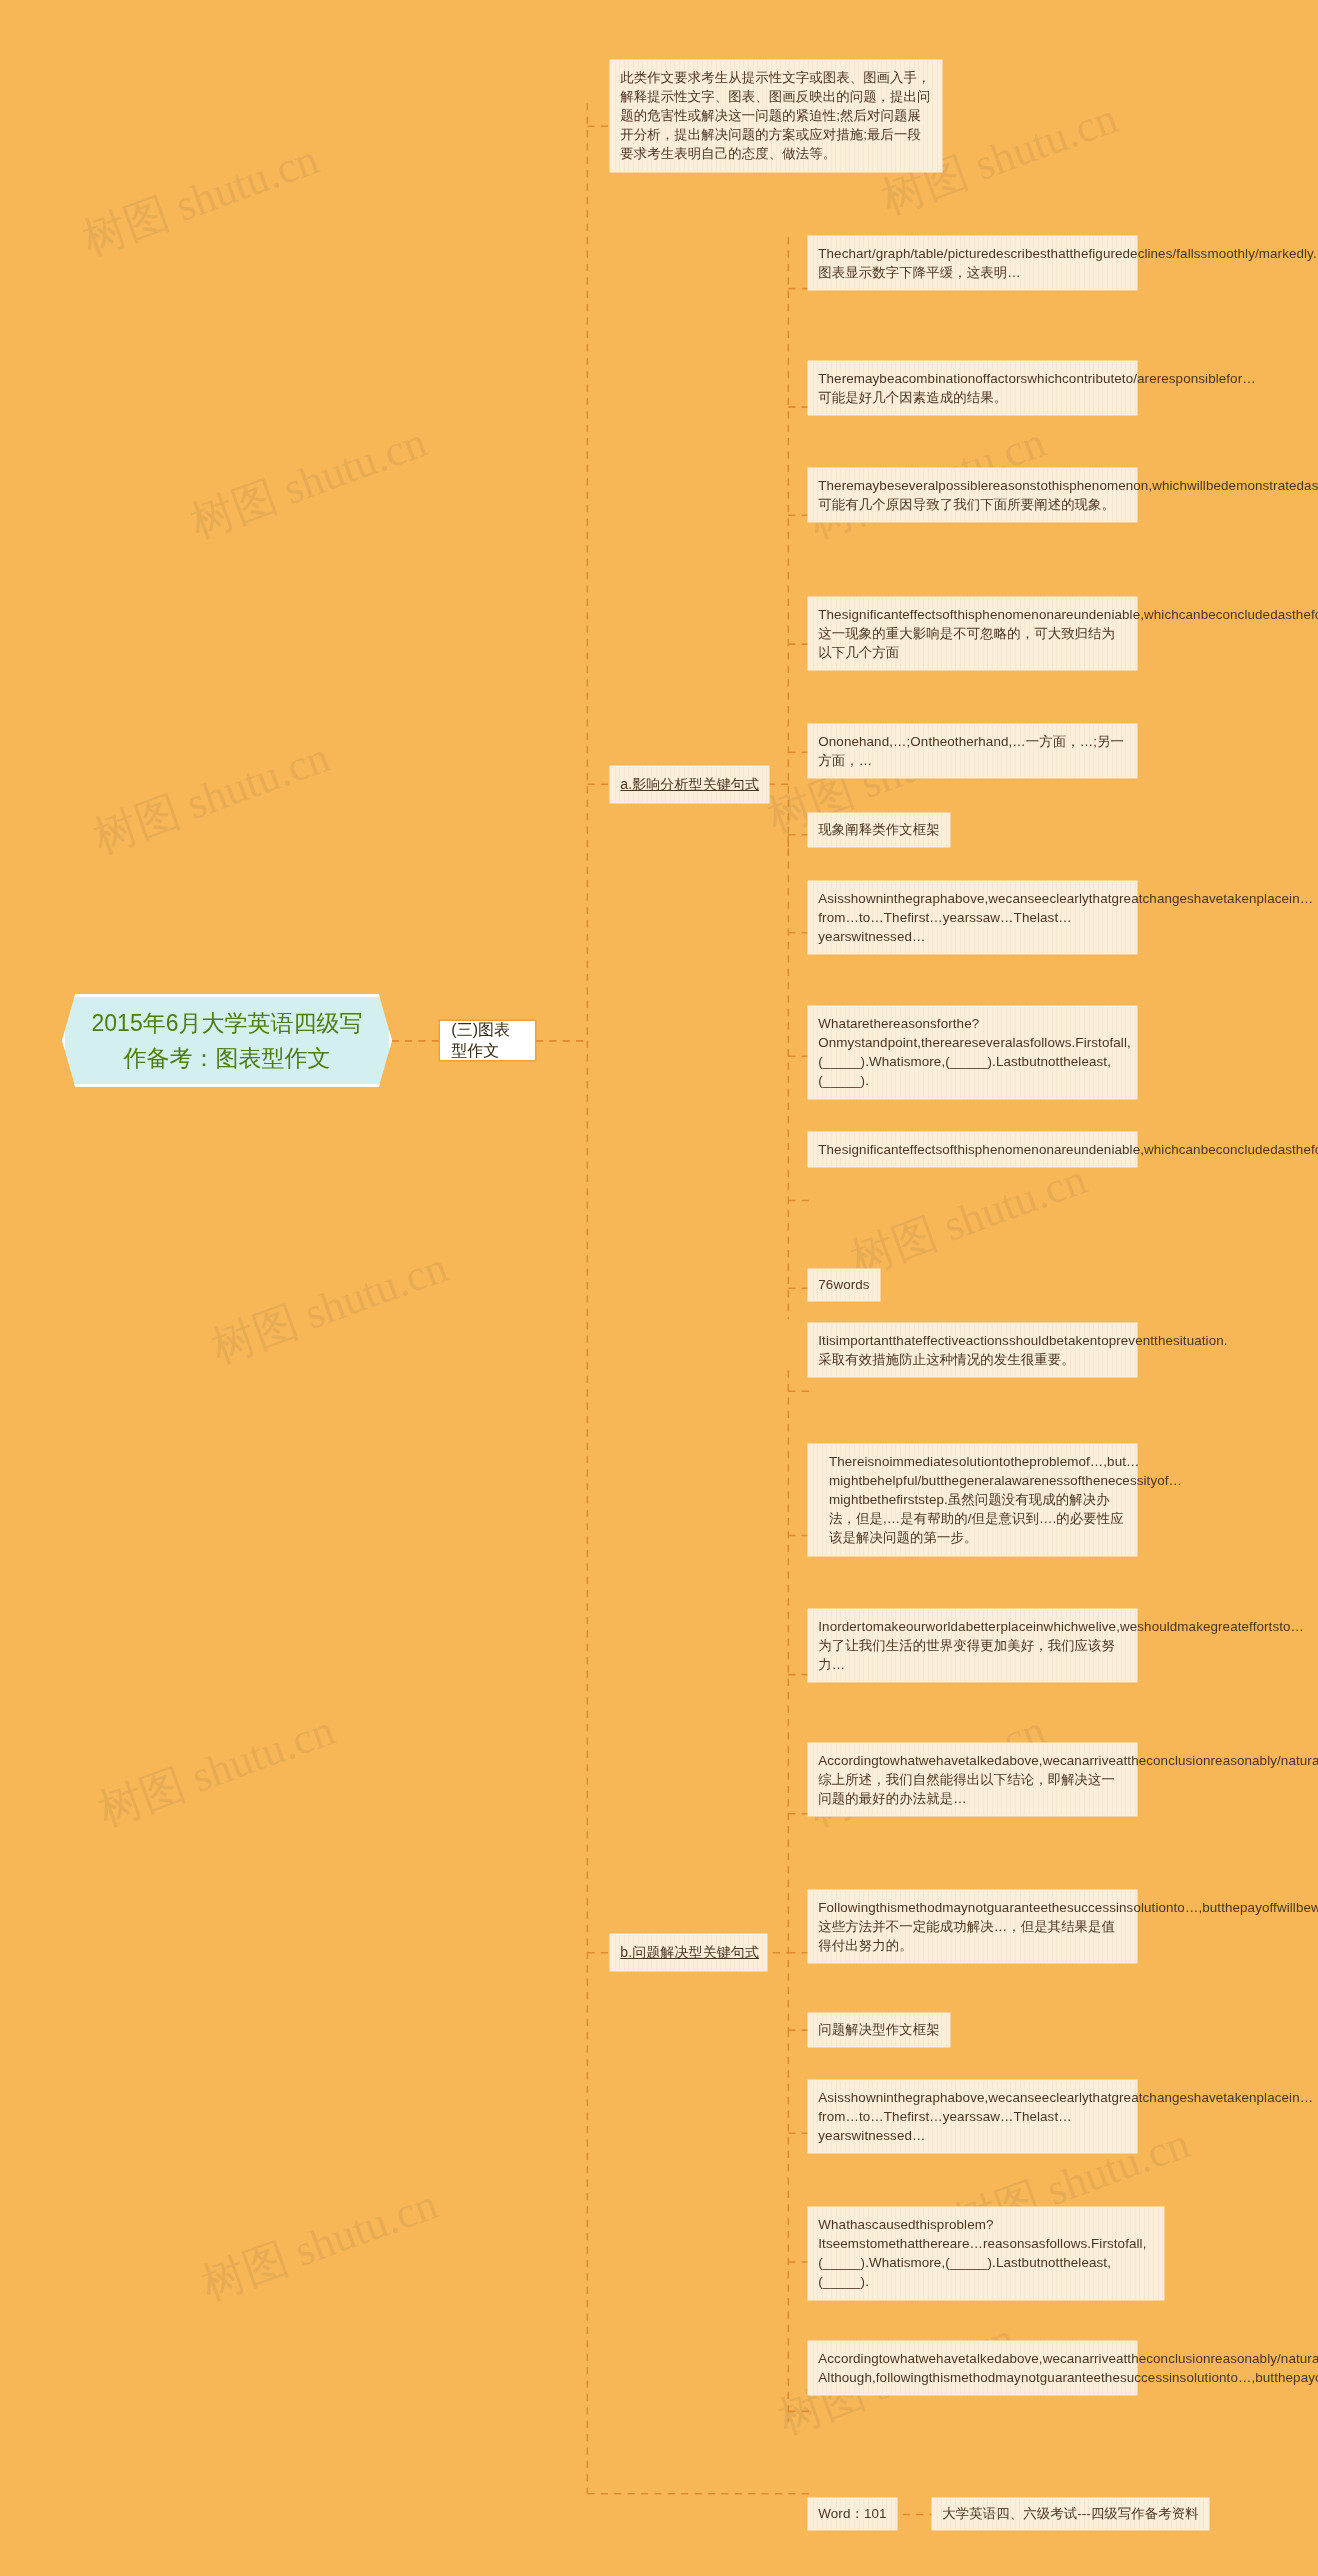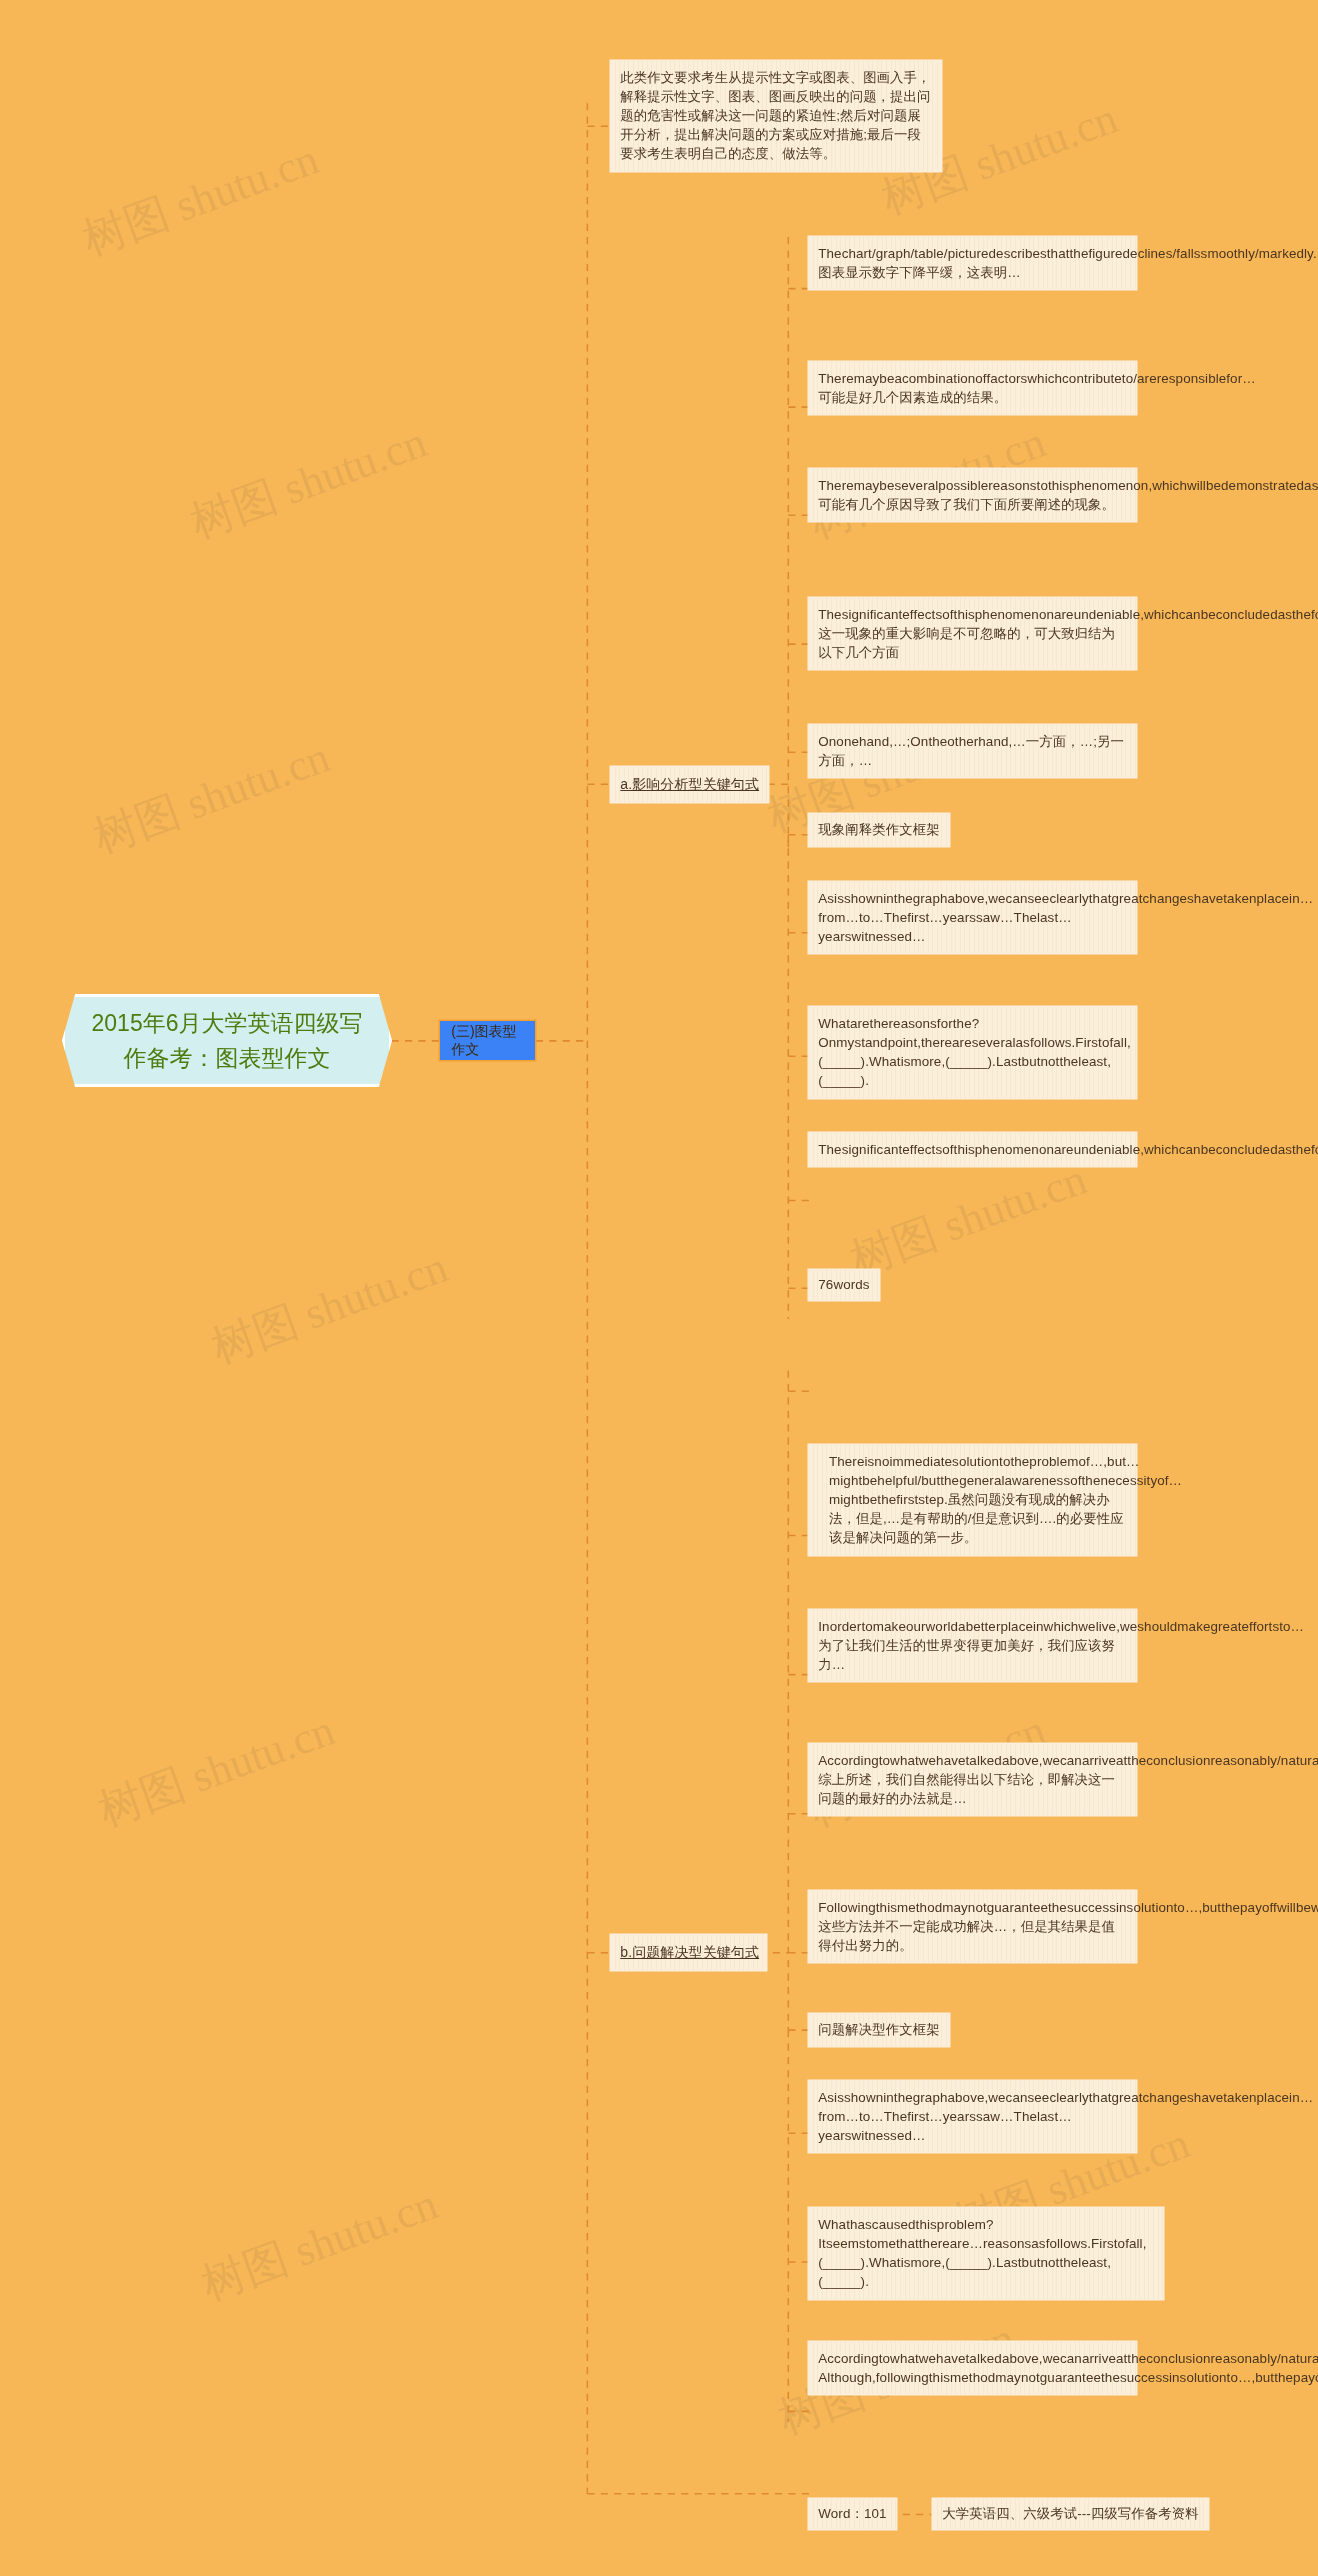--- a/index.html
+++ b/index.html
@@ -59,23 +59,23 @@
     align-items:center;
     justify-content:center;
     font-size:23px;
     line-height:1.5;
     padding:13.4px 17.5px;
     box-sizing:border-box;
     clip-path:polygon(4% 0,96% 0,100% 50%,96% 100%,4% 100%,0 50%);
   }
   .branch{
     position:absolute;
-    background:#3b82f6;
+    background:#ffffff;
     color:#3a2a12;
-    font-size:14px;
+    font-size:16px;
     padding:8.2px 11.3px;
     box-sizing:border-box;
     display:flex;align-items:center;justify-content:center;
     box-shadow:0 0 0 1.5px #F4A030;
   }
   .label-node{
     font-size:14px;
     display:flex;align-items:center;
     white-space:nowrap;
     text-decoration:underline;
@@ -201,20 +201,23 @@
   </div>
 
   <div class="node zig body-node" style="left:809px;top:1133px;width:327px;">
     <span>Thesignificanteffectsofthisphenomenonareundeniable,whichcanbeconcludedasthefollowingaspects.Ononehand,…;Ontheotherhand,…</span>
   </div>
 
   <div class="node zig small-node" style="left:809px;top:1270px;width:auto;height:30px;">
     <span>76words</span>
   </div>
 
+  <div class="node zig body-node" style="left:809px;top:1324px;width:327px;">
+    <span>Itisimportantthateffectiveactionsshouldbetakentopreventthesituation.采取有效措施防止这种情况的发生很重要。</span>
+  </div>
 
   <div class="node zig body-node" style="left:809px;top:1445px;width:327px;padding-left:20px;">
     <span>Thereisnoimmediatesolutiontotheproblemof…,but…mightbehelpful/butthegeneralawarenessofthenecessityof…mightbethefirststep.虽然问题没有现成的解决办法，但是,…是有帮助的/但是意识到….的必要性应该是解决问题的第一步。</span>
   </div>
 
   <div class="node zig body-node" style="left:809px;top:1610px;width:327px;">
     <span>Inordertomakeourworldabetterplaceinwhichwelive,weshouldmakegreateffortsto…为了让我们生活的世界变得更加美好，我们应该努力…</span>
   </div>
 
   <div class="node zig body-node" style="left:809px;top:1744px;width:327px;">

